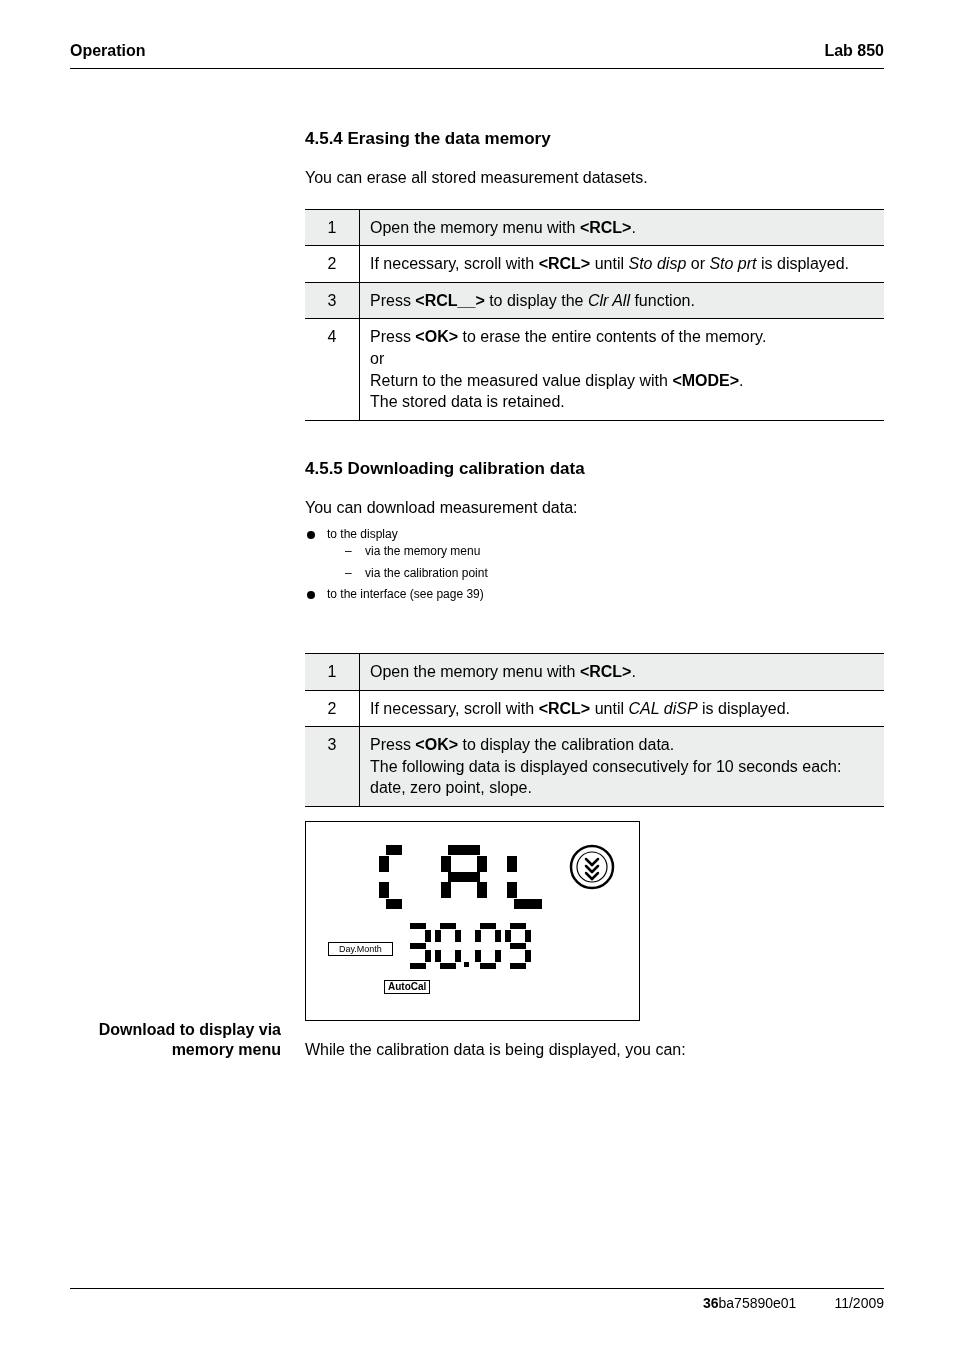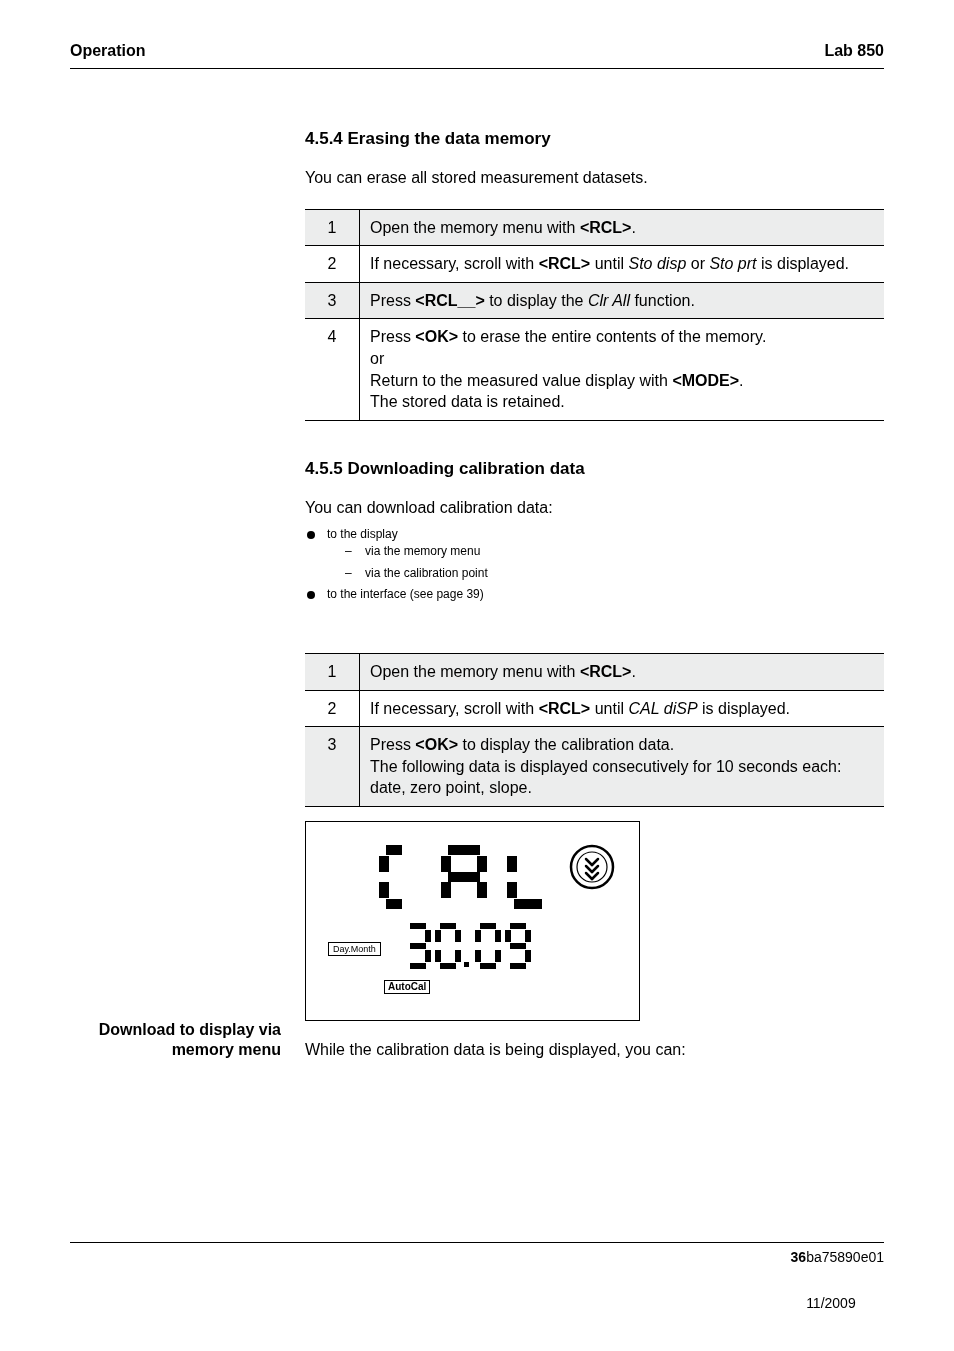--- a/index.html
+++ b/index.html
@@ -153,21 +153,21 @@
     position: absolute;
     top: 100px;
     left: 100px;
     width: 140px;
     height: 50px;
   }
   .lcd-label-small {
     position: absolute;
     border: 1px solid #000;
     font-size: 9px;
-    padding: 0 4px;
+    padding: 0 10px;
     line-height: 12px;
     background: #fff;
   }
   .lbl-daymonth {
     top: 120px;
     left: 22px;
   }
   .lbl-autocal {
     top: 158px;
     left: 78px;
@@ -190,22 +190,21 @@
     border-top: 1.2px solid #000;
     margin: 10px 0 6px 0;
   }
   .footer-line {
     display: flex;
     justify-content: flex-end;
     font-size: 14px;
   }
   .footer-right {
     display: flex;
-    gap: 30px;
-    flex-direction: column;
+    gap: 38px;
   }
   .sp { display:inline-block; white-space: pre; }
 </style>
 </head>
 <body>
 
 <div class="page">
 
   <div class="header">
     <span>Operation</span>
@@ -238,21 +237,21 @@
           <tr>
             <td class="num">4</td>
             <td>Press <b>&lt;OK&gt;</b> to erase the entire contents of the memory.<br>or<br>Return to the measured value display with <b>&lt;MODE&gt;</b>.<br>The stored data is retained.</td>
           </tr>
         </tbody>
           </table>
 
         <div style="height:38px"></div>
 
         <div class="h4">4.5.5   Downloading calibration data</div>
-        <p class="para" style="margin-bottom:6px">You can download calibration data:</p>
+        <p class="para" style="margin-bottom:6px">You can download measurement data:</p>
 
         <ul class="bullets">
           <li>
             <span>to the display</span>
             <ul class="sub">
               <li>via the memory menu</li>
               <li>via the calibration point</li>
             </ul>
           </li>
           <li>to the interface (see page 39)</li>

